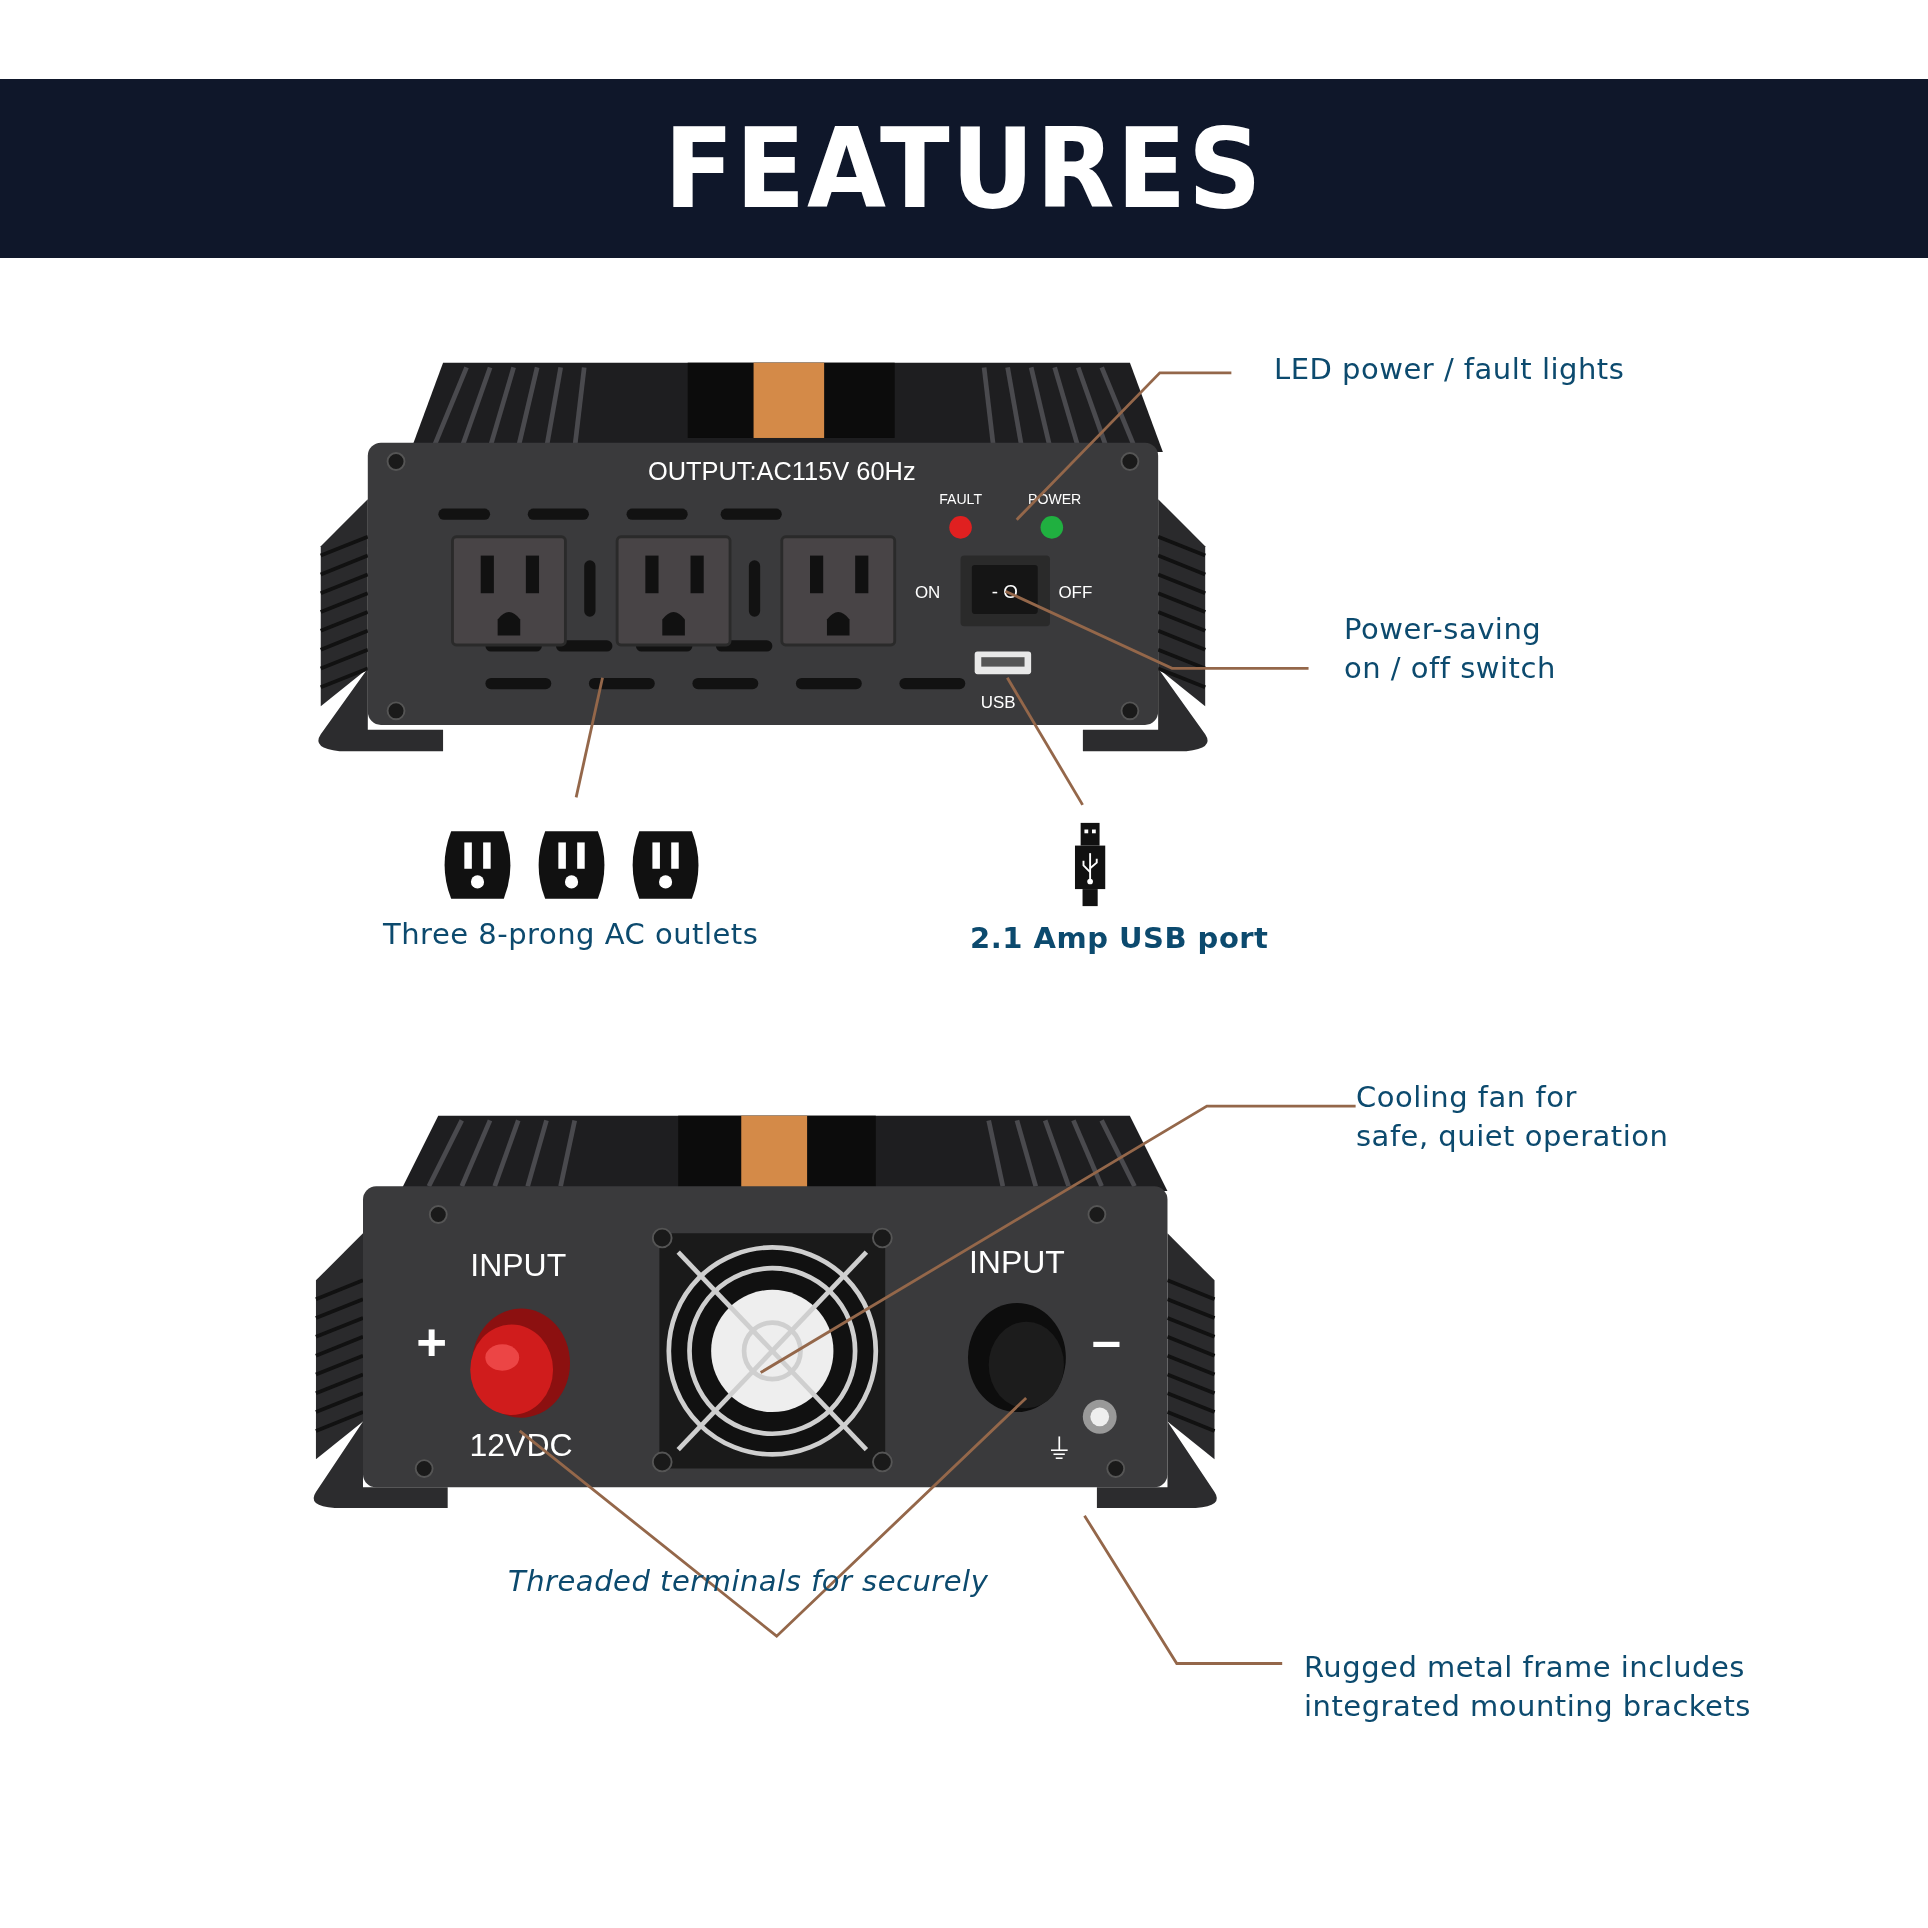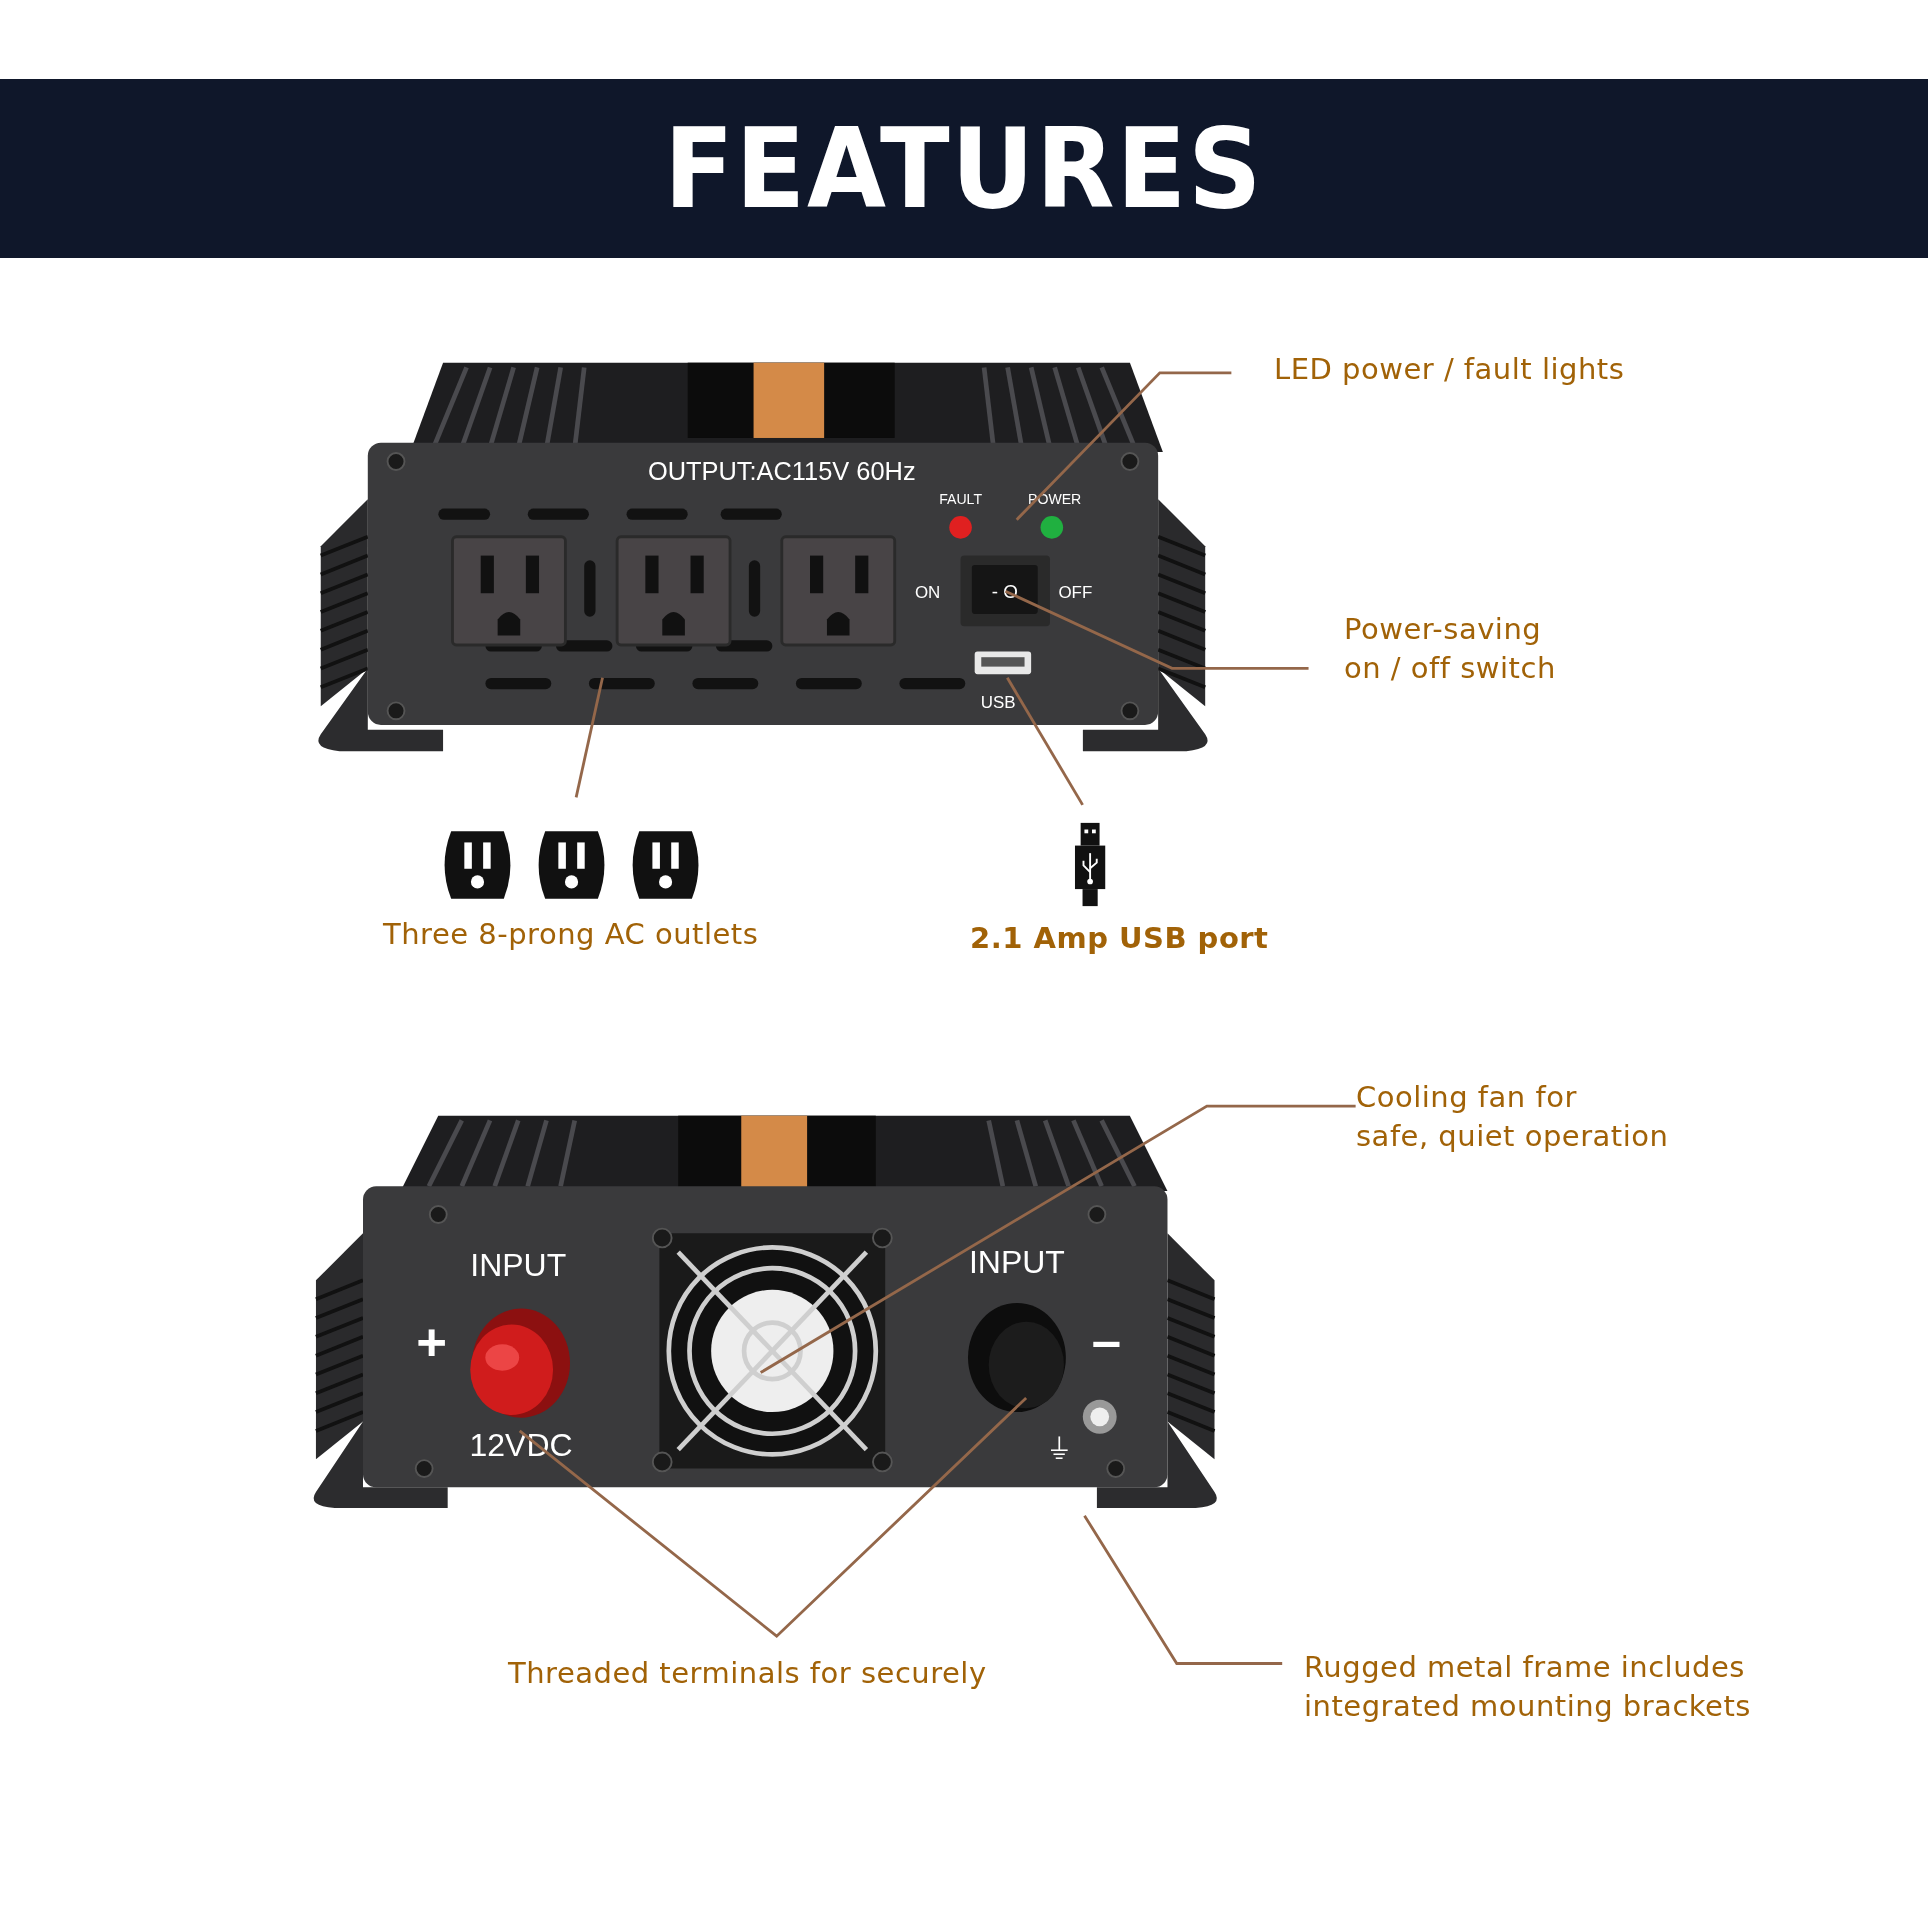--- a/index.html
+++ b/index.html
@@ -1,19 +1,19 @@
 <!DOCTYPE html>
 <html style="font-size:15px"><head>
 <meta charset="utf-8">
 <style>
   html, body { margin: 0; padding: 0; background: #ffffff; }
   body { width: 1928px; height: 1928px; position: relative; overflow: hidden; font-family: "DejaVu Sans", sans-serif; color: #1a1a1a; }
   .banner { position: absolute; left: 0; top: 79px; width: 1928px; height: 179px; background: #0f172a; display: flex; align-items: center; justify-content: center; }
   .banner-title { color: #ffffff; font-family: "DejaVu Sans", sans-serif; font-weight: bold; font-size: 111px; letter-spacing: 1.9px; transform: scaleX(0.92); }
-  .label { position: absolute; font-size: 29px; line-height: 39px; color: #a16207; letter-spacing: 0.5px; white-space: nowrap; }
+  .label { position: absolute; font-size: 29px; line-height: 39px; color: #0c4a6e; letter-spacing: 0.5px; white-space: nowrap; }
   .label.center { }
   svg.lines { position: absolute; left: 0; top: 0; width: 1928px; height: 1928px; pointer-events: none; }
   .device { position: absolute; }
   .icon-block { position: absolute; }
 </style>
 </head>
 <body>
 
 <div class="banner">
   <div class="banner-title">FEATURES</div>
@@ -280,21 +280,21 @@
     <circle cx="18" cy="64" r="3" fill="#fff"></circle>
   </svg>
 </div>
 <div class="label" style="left:970px;top:919px;font-weight:bold;">2.1 Amp USB port</div>
 
 <div class="label center" style="left:1356px;top:1078px;width:339px;">
   <div>Cooling fan for</div>
   <div>safe, quiet operation</div>
 </div>
 
-<div class="label center" style="left:508px;top:1654px;width:579px;">
+<div class="label center" style="left:508px;top:1562px;width:579px;font-style:italic;">
   <div>Threaded terminals for securely</div>
 </div>
 
 <div class="label center" style="left:1304px;top:1648px;width:499px;">
   <div>Rugged metal frame includes</div>
   <div>integrated mounting brackets</div>
 </div>
 
 
 </body></html>

